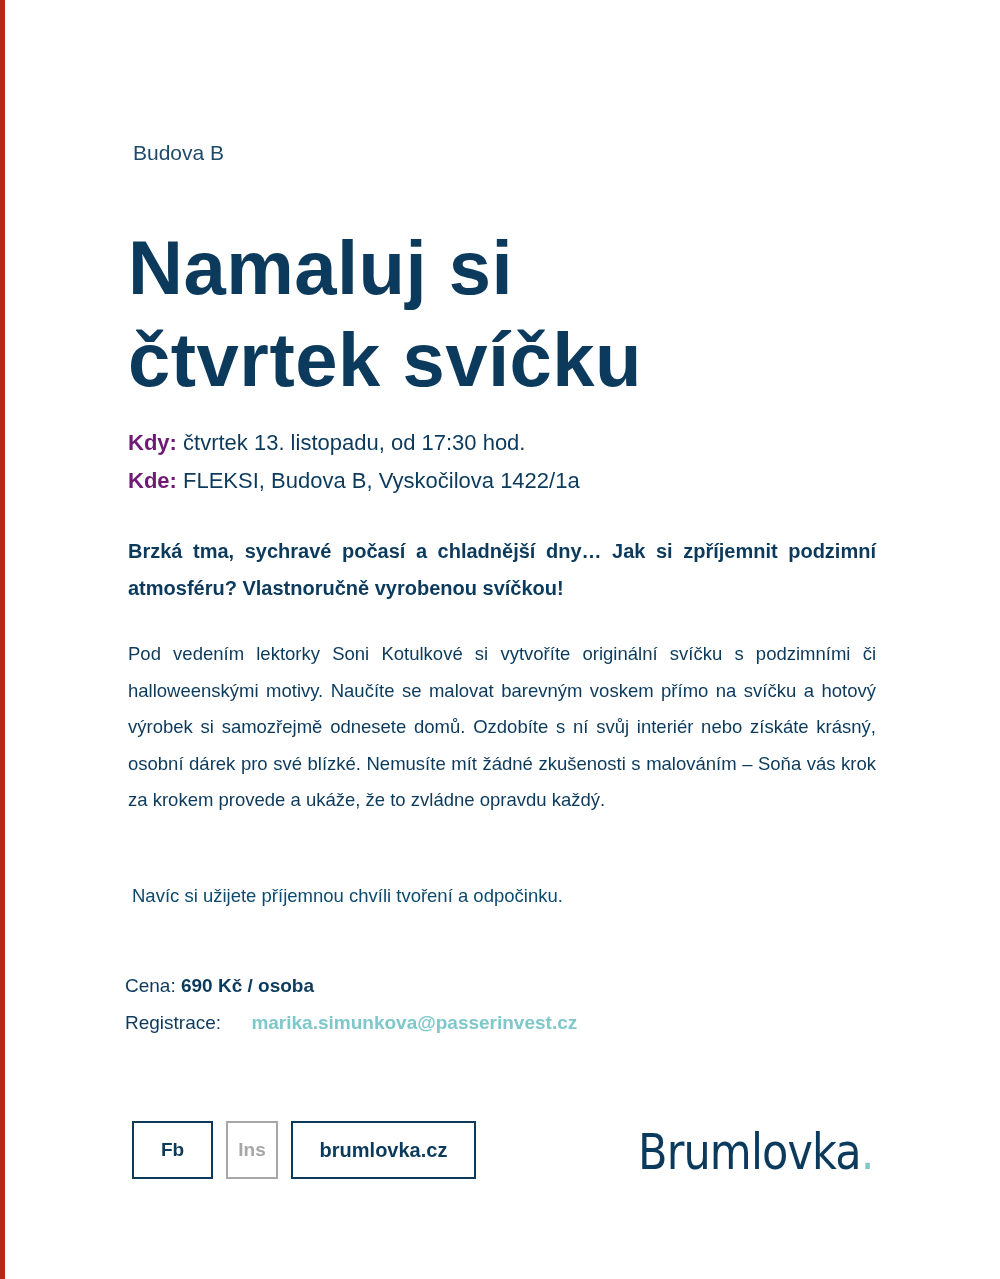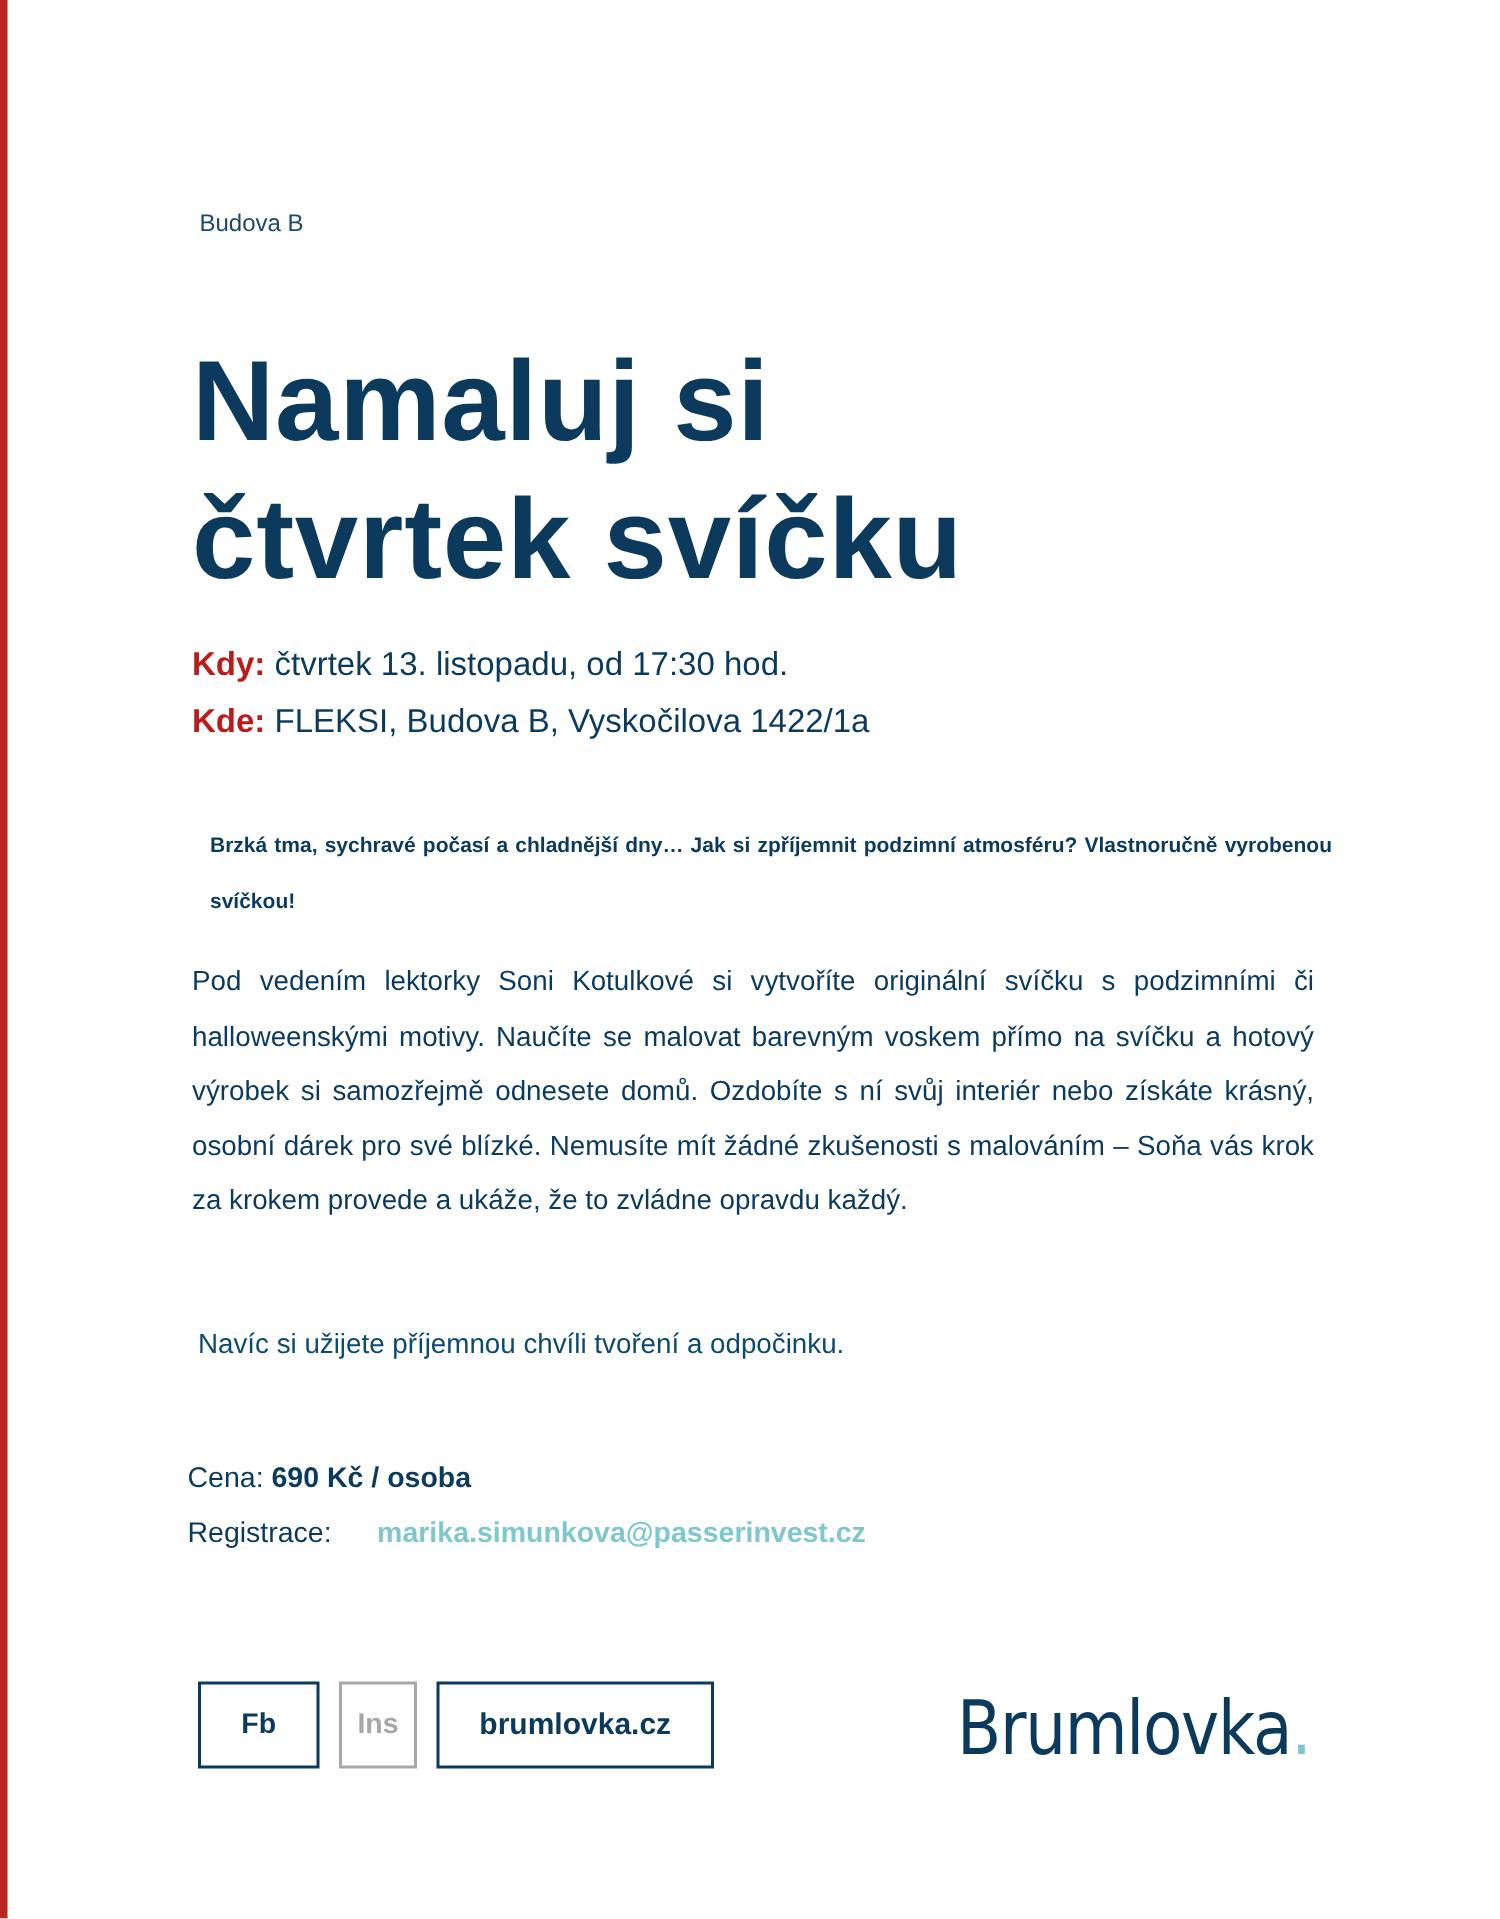--- a/index.html
+++ b/index.html
@@ -1,25 +1,25 @@
 <!DOCTYPE html>
 <html><head>
   <meta charset="utf-8">
   <style>
     html, body { margin: 0; padding: 0; }
     body {
       width: 1000px; height: 1279px; background: #ffffff; position: relative; overflow: hidden;
       font-family: "DejaVu Sans", sans-serif; color: #0b3a5c;
     }
     .red-bar { position: absolute; left: 0; top: 0; width: 5px; height: 1279px; background: #b8261e; }
-    .building { position: absolute; left: 133px; top: 141px; font-size: 16px; color: #1d4a6a; font-family: "Liberation Sans", sans-serif; }
+    .building { position: absolute; left: 133px; top: 141px; font-size: 21px; color: #1d4a6a; font-family: "Liberation Sans", sans-serif; }
     .title { position: absolute; left: 128px; top: 222px; margin: 0; font-family: "Liberation Sans", sans-serif; font-weight: 700; font-size: 76px; line-height: 92px; color: #0b3a5c; letter-spacing: 0.5px; }
     .meta { position: absolute; left: 128px; top: 424px; font-size: 22px; line-height: 38px; font-family: "Liberation Sans", sans-serif; color: #0b3a5c; }
-    .meta .lbl { color: #b91c1c; font-weight: 700; }
-    .lead { position: absolute; left: 128px; top: 533px; width: 748px; margin: 12px; font-family: "Liberation Sans", sans-serif; font-weight: 700; font-size: 14px; line-height: 37px; text-align: justify; color: #0b3a5c; }
+    .meta .lbl { color: #701a75; font-weight: 700; }
+    .lead { position: absolute; left: 128px; top: 533px; width: 748px; margin: 0; font-family: "Liberation Sans", sans-serif; font-weight: 700; font-size: 20px; line-height: 37px; text-align: justify; color: #0b3a5c; }
     .body-text { position: absolute; left: 128px; top: 636px; width: 748px; margin: 0; font-family: "Liberation Sans", sans-serif; font-size: 18.5px; line-height: 36.6px; text-align: justify; color: #0b3a5c; }
     .extra { position: absolute; left: 128px; top: 874px; margin: 4px; font-family: "Liberation Sans", sans-serif; font-size: 18.5px; line-height: 36px; color: #0c4a6e; }
     .price { position: absolute; left: 125px; top: 967px; font-family: "Liberation Sans", sans-serif; font-size: 19px; line-height: 37px; color: #0b3a5c; }
     .price b { font-weight: 700; margin-top: 17px; }
     .price .email { color: #7ec8cc; font-weight: 700; text-decoration: none; margin-left: 25px; }
     .social { position: absolute; left: 132px; top: 1121px; display: flex; gap: 13px; }
     .sbox { height: 58px; border: 2px solid #0b3a5c; display: flex; align-items: center; justify-content: center; font-family: "Liberation Sans", sans-serif; font-weight: 700; font-size: 19px; color: #0b3a5c; box-sizing: border-box; text-decoration: none; }
     .sbox.fb { width: 81px; }
     .sbox.ins { width: 52px; border-color: #a7a7a7; color: #a7a7a7; }
     .sbox.web { width: 185px; font-size: 20px; }

